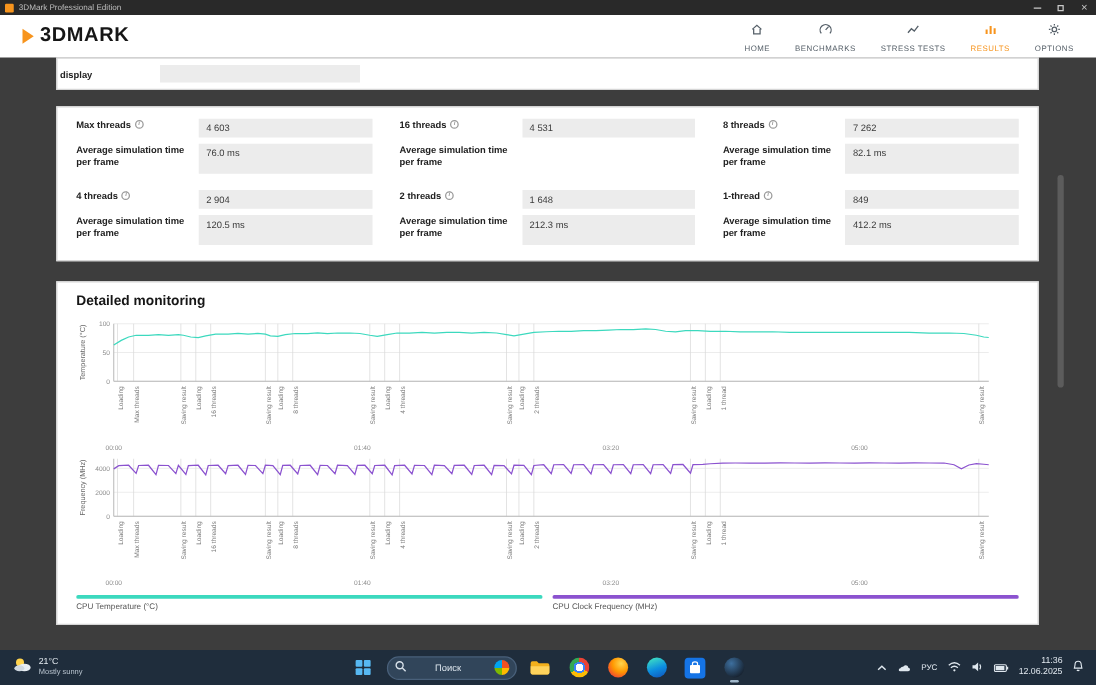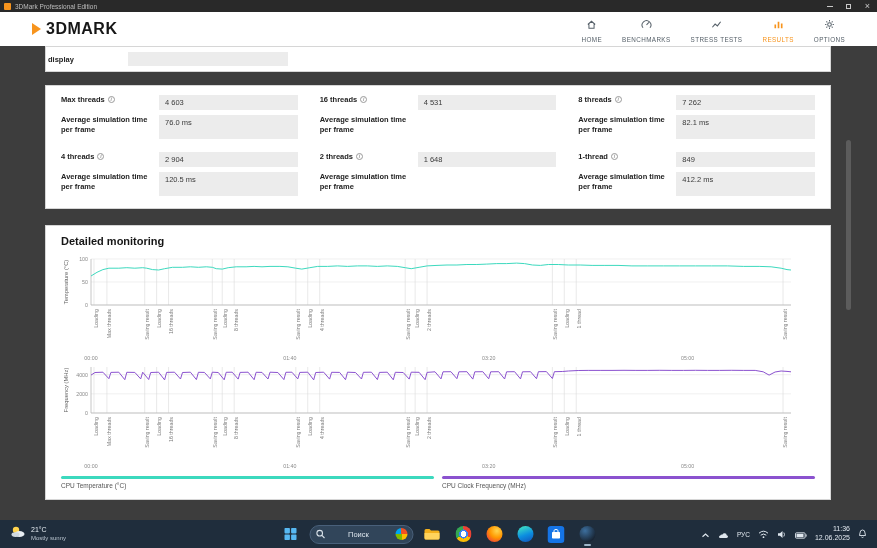--- a/index.html
+++ b/index.html
@@ -9,21 +9,21 @@
   
   .titlebar{height:12px;background:#292929;display:flex;align-items:center;padding-left:4px;gap:4px;}
   .tb-appicon{width:7px;height:7px;background:#f7941d;border-radius:1px;flex:none;}
   .tb-title{font-size:6.5px;color:#bdbdbd;}
   .tb-controls{margin-left:auto;display:flex;height:100%;}
   .tb-btn{width:19px;display:flex;align-items:center;justify-content:center;color:#c9c9c9;font-size:9px;}
   .glyph-min{width:6px;height:1px;background:#c9c9c9;}
   .glyph-max{width:5px;height:5px;border:1px solid #c9c9c9;}
 
   
-  .header{height:34px;background:#fff;display:flex;align-items:center;padding:0 32px;}
+  .header{height:34px;background:#fff;display:flex;align-items:center;padding:0 18px;}
   .logo{display:flex;align-items:center;gap:5px;}
   .logo-tri{width:0;height:0;border-left:9px solid #f7941d;border-top:6px solid transparent;border-bottom:6px solid transparent;}
   .logo-text{font-size:16px;font-weight:bold;color:#161616;letter-spacing:.5px;}
   .nav{margin-left:auto;display:flex;gap:20px;}
   .nav-item{display:flex;flex-direction:column;align-items:center;gap:2px;color:#566069;cursor:pointer;}
   .nav-item .nlabel{font-size:6.3px;letter-spacing:.4px;}
   .nav-item.active{color:#f7941d;}
 
   
   .content{position:absolute;top:46px;left:0;right:0;bottom:28px;padding:0 46px 0 45px;}
@@ -196,20 +196,21 @@
       <div>
         <div class="srow a">
             <span class="slabel">
               <span>2 threads</span>
               <span class="info">i</span>
             </span>
             <span class="sval">1 648</span>
           </div>
         <div class="srow b">
             <span class="slabel">Average simulation time per frame</span>
+            <span class="sval">212.3 ms</span>
           </div>
       </div>
 
       <div>
         <div class="srow a">
             <span class="slabel">
               <span>1-thread</span>
               <span class="info">i</span>
             </span>
             <span class="sval">849</span>

